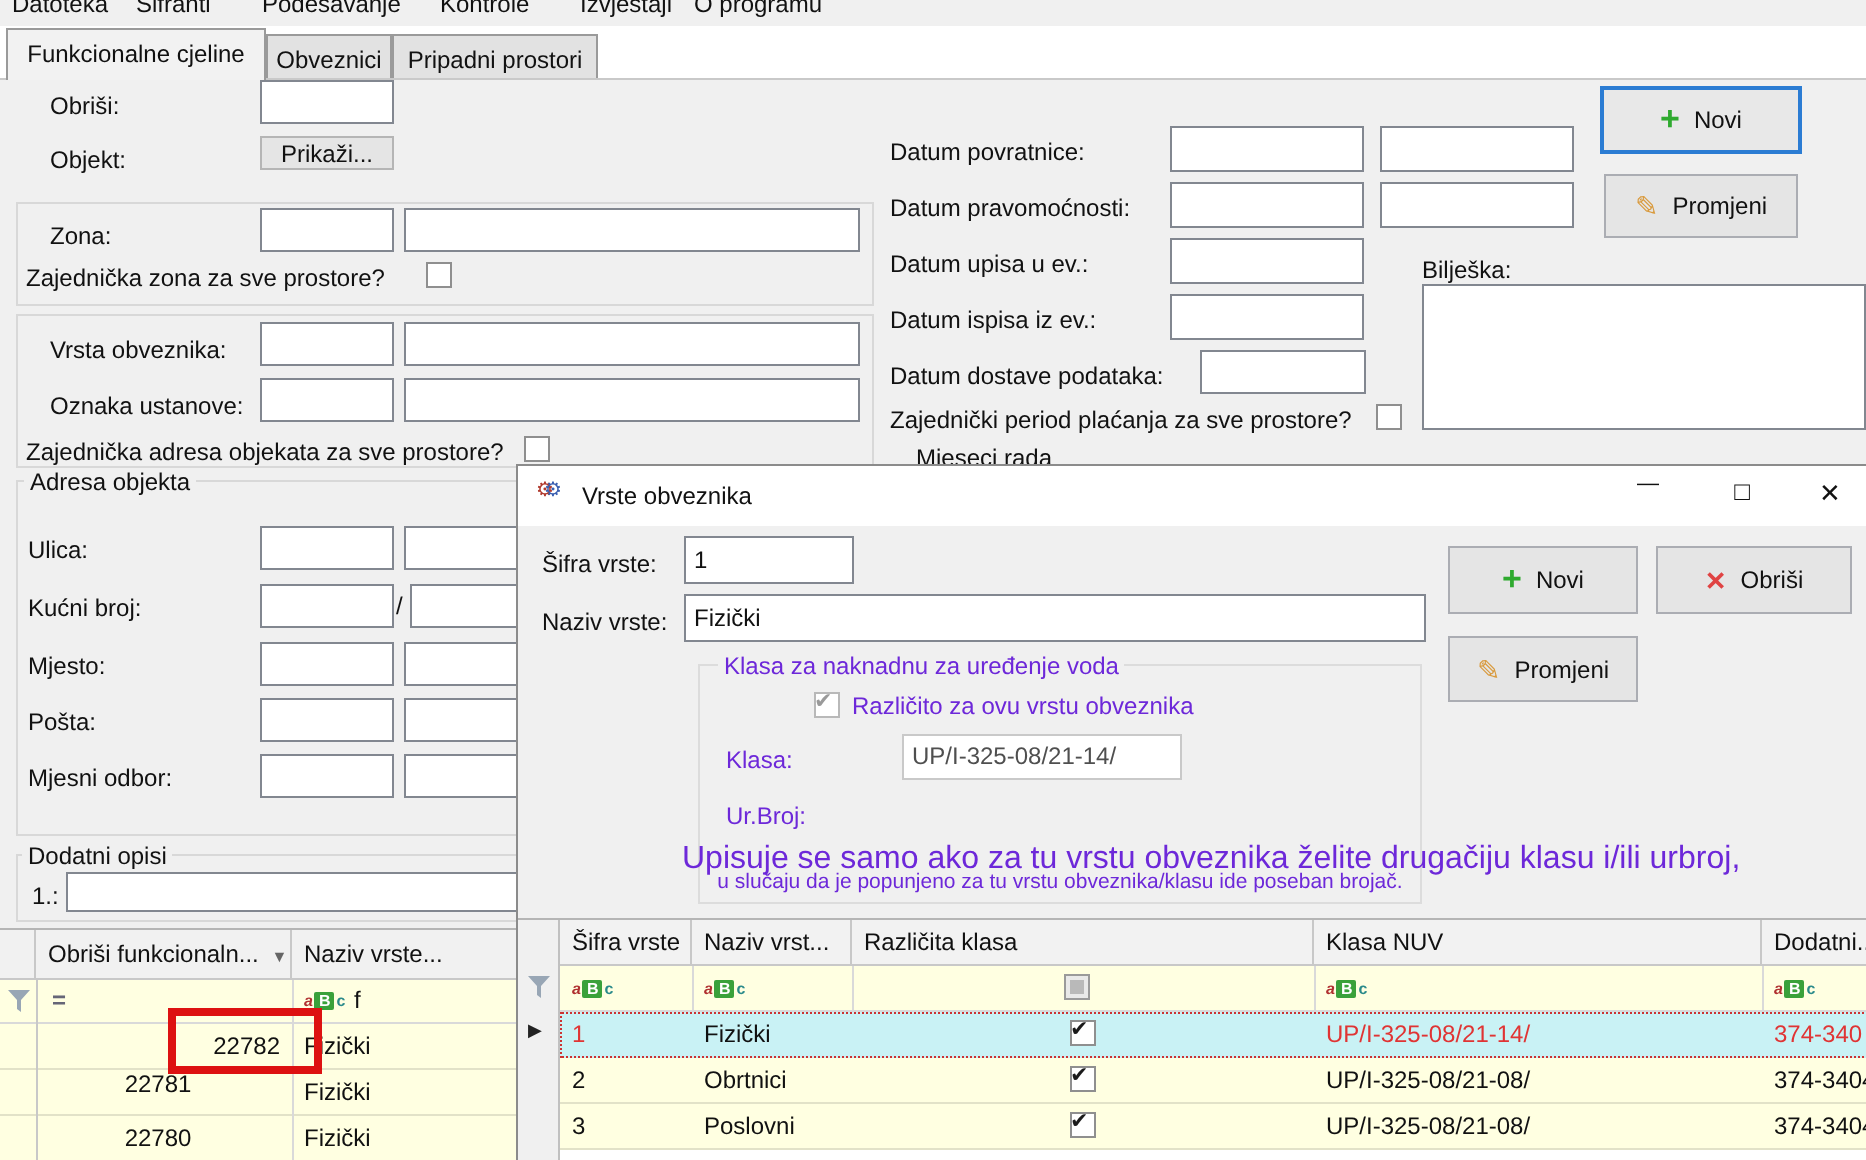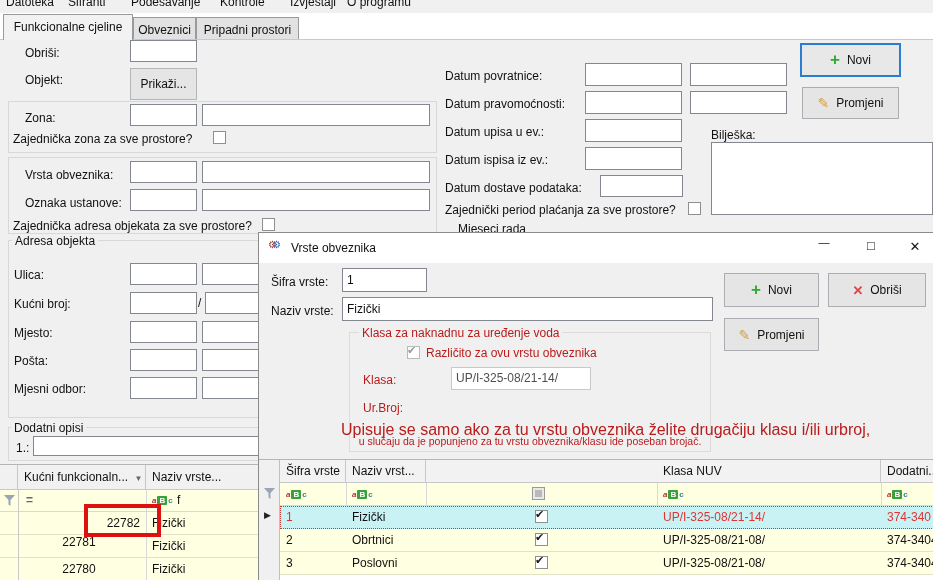--- a/index.html
+++ b/index.html
@@ -19,21 +19,21 @@
        text-align:center;padding-top:5px;white-space:nowrap}
   .hdrcell{position:absolute;box-sizing:border-box;border-right:1px solid #c8c8c8;
            padding:5px 0 0 6px;overflow:hidden;white-space:nowrap}
   .abc{position:absolute;display:inline-flex;align-items:center;font-size:8px;line-height:9px;font-weight:bold}
   .abc .a{color:#b03030;font-style:italic}
   .abc .b{background:#3aa13a;color:#fff;padding:0 2px;margin:0 1px;border-radius:1px}
   .abc .c{color:#2a8a8a}
   .plus{color:#2faa2f;font-size:17px;font-weight:bold;line-height:14px}
   .pencil{color:#d99a3d;font-size:14px}
   .xred{color:#e04343;font-size:13px;font-weight:bold}
-  .gray{color:#b91c1c}
+  .gray{color:#6d28d9}
   .vline{position:absolute;width:1px;background:#d9d9d9}
 </style>
 </head>
 <body>
 
 <div class="abs" style="left:0;top:0;width:933px;height:13px;background:#f0f0f0;overflow:hidden">
   <span class="lbl" style="left:6px;top:-5px">Datoteka</span>
   <span class="lbl" style="left:68px;top:-5px">Šifranti</span>
   <span class="lbl" style="left:131px;top:-5px">Podešavanje</span>
   <span class="lbl" style="left:220px;top:-5px">Kontrole</span>
@@ -44,21 +44,21 @@
 <div class="abs" style="left:0;top:13px;width:933px;height:27px;background:#fff"></div>
 <div class="tab" style="left:3px;top:14px;width:130px;height:26px;background:#f2f2f2;z-index:2">Funkcionalne cjeline</div>
 <div class="tab" style="left:133px;top:17px;width:63px;height:23px;background:#e2e2e2">Obveznici</div>
 <div class="tab" style="left:196px;top:17px;width:103px;height:23px;background:#e2e2e2">Pripadni prostori</div>
 <div class="abs" style="left:0;top:39px;width:933px;height:1px;background:#c9c9c9"></div>
 
 <span class="lbl" style="left:25px;top:46px">Obriši:</span>
 <div class="tb" style="left:130px;top:40px;width:67px;height:22px"></div>
 
 <span class="lbl" style="left:25px;top:73px">Objekt:</span>
-<div class="btn" style="left:130px;top:68px;width:67px;height:32px;border-color:#b5b5b5">
+<div class="btn" style="left:130px;top:68px;width:67px;height:17px;border-color:#b5b5b5">
   <span>Prikaži...</span>
 </div>
 
 <div class="grp" style="left:8px;top:101px;width:429px;height:52px"></div>
 <span class="lbl" style="left:25px;top:111px">Zona:</span>
 <div class="tb" style="left:130px;top:104px;width:67px;height:22px"></div>
 <div class="tb" style="left:202px;top:104px;width:228px;height:22px"></div>
 <span class="lbl" style="left:13px;top:132px">Zajednička zona za sve prostore?</span>
 <span class="cb" style="left:213px;top:131px"></span>
 
@@ -122,21 +122,21 @@
 <div class="btn" style="left:802px;top:87px;width:97px;height:32px">
   <span class="pencil">✎</span>
   <span>Promjeni</span>
 </div>
 
 <div class="abs" style="left:0;top:464px;width:300px;height:116px;background:#ffffe1;border-top:1px solid #b5b5b5;box-sizing:border-box">
 
   <div class="abs" style="left:0;top:0;width:300px;height:25px;background:#f1f1f1;border-bottom:1px solid #c8c8c8;box-sizing:border-box"></div>
   <div class="hdrcell" style="left:0;top:0;width:18px;height:25px"></div>
   <div class="hdrcell" style="left:18px;top:0;width:128px;height:25px">
-    <span>Kućni funkcionaln...</span>
+    <span>Obriši funkcionaln...</span>
     <span style="font-size:8px;color:#666;margin-left:3px">▼</span>
   </div>
   <div class="hdrcell" style="left:146px;top:0;width:154px;height:25px;border-right:none">
     <span>Naziv vrste...</span>
   </div>
 
   <div class="abs" style="left:0;top:25px;width:300px;height:22px;background:#ffffe1;border-bottom:1px solid #d9d9d9;box-sizing:border-box">
     <span class="abs" style="left:4px;top:5px">
       <svg width="11" height="11" viewBox="0 0 11 11">
           <path d="M0 0 H11 L6.5 5 V11 L4.5 9.5 V5 Z" fill="#98a6b5"></path>
@@ -218,20 +218,21 @@
         <svg width="11" height="11" viewBox="0 0 11 11">
             <path d="M0 0 H11 L6.5 5 V11 L4.5 9.5 V5 Z" fill="#98a6b5"></path>
           </svg>
       </span>
       <span class="abs" style="left:5px;top:50px;font-size:9px;color:#222">▶</span>
     </div>
 
     <div class="abs" style="left:21px;top:0;width:654px;height:23px;background:#f2f2f2;border-bottom:1px solid #c8c8c8;box-sizing:border-box"></div>
     <div class="hdrcell" style="left:21px;top:0;width:66px;height:23px;padding-top:4px">Šifra vrste</div>
     <div class="hdrcell" style="left:87px;top:0;width:80px;height:23px;padding-top:4px">Naziv vrst...</div>
+    <div class="hdrcell" style="left:167px;top:0;width:231px;height:23px;padding-top:4px">Različita klasa</div>
     <div class="hdrcell" style="left:398px;top:0;width:224px;height:23px;padding-top:4px">Klasa NUV</div>
     <div class="hdrcell" style="left:622px;top:0;width:53px;height:23px;border-right:none;padding-top:4px">Dodatni...</div>
 
     <div class="abs" style="left:21px;top:23px;width:654px;height:23px;background:#ffffe1;border-bottom:1px solid #d9d9d9;box-sizing:border-box">
       <span class="abc" style="left:6px;top:7px">
           <span class="a">a</span>
           <span class="b">B</span>
           <span class="c">c</span>
         </span>
       <span class="abc" style="left:72px;top:7px">

